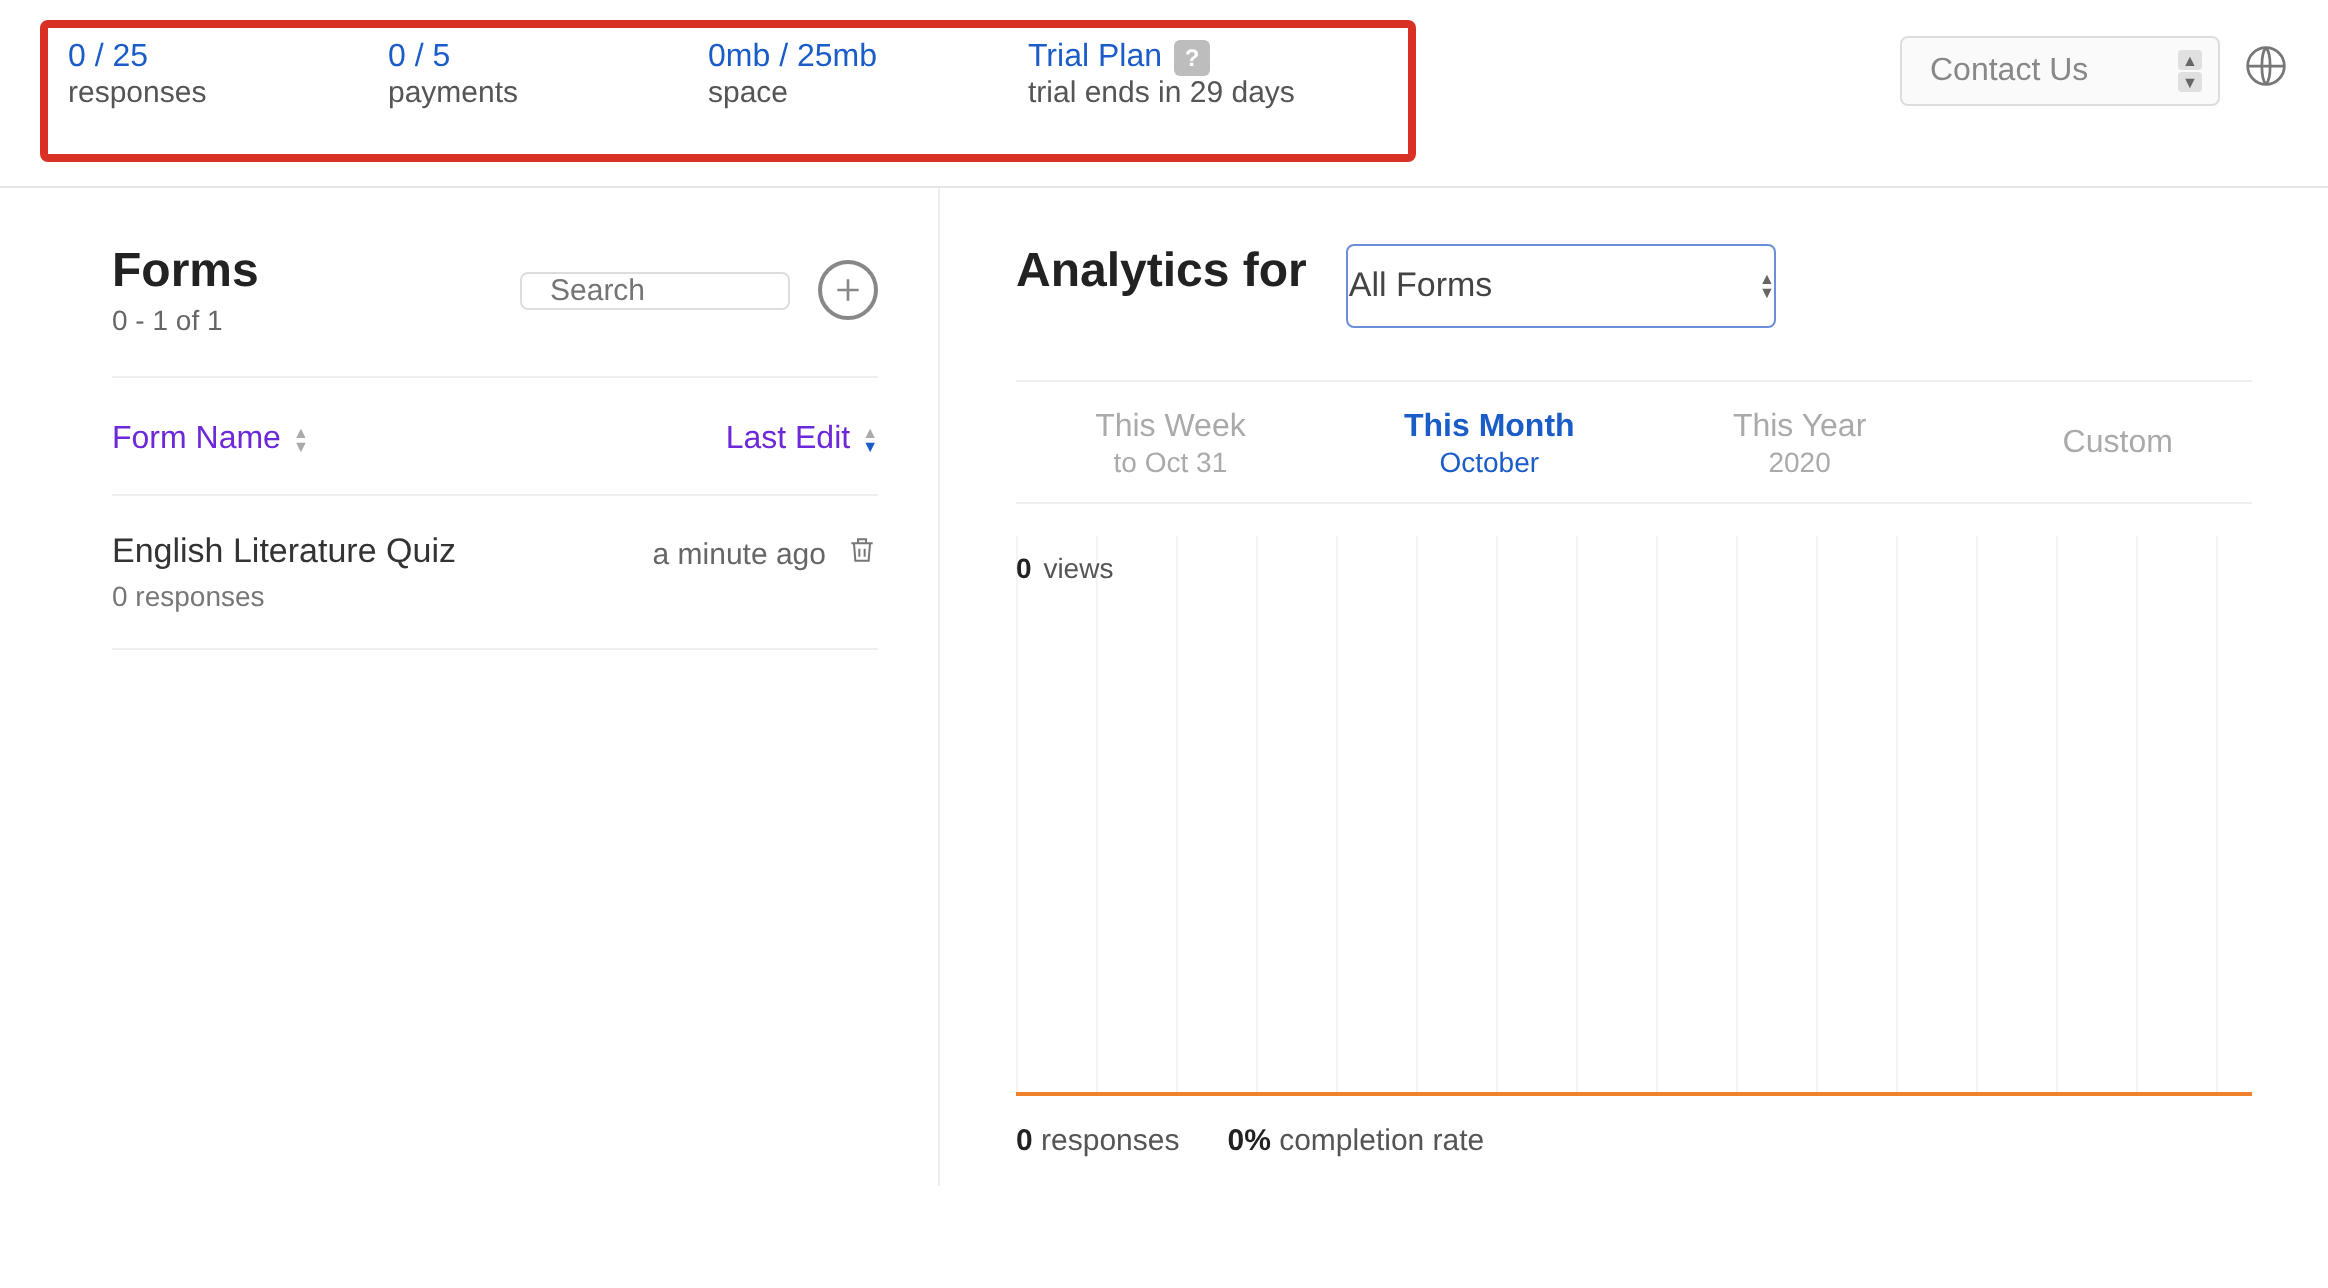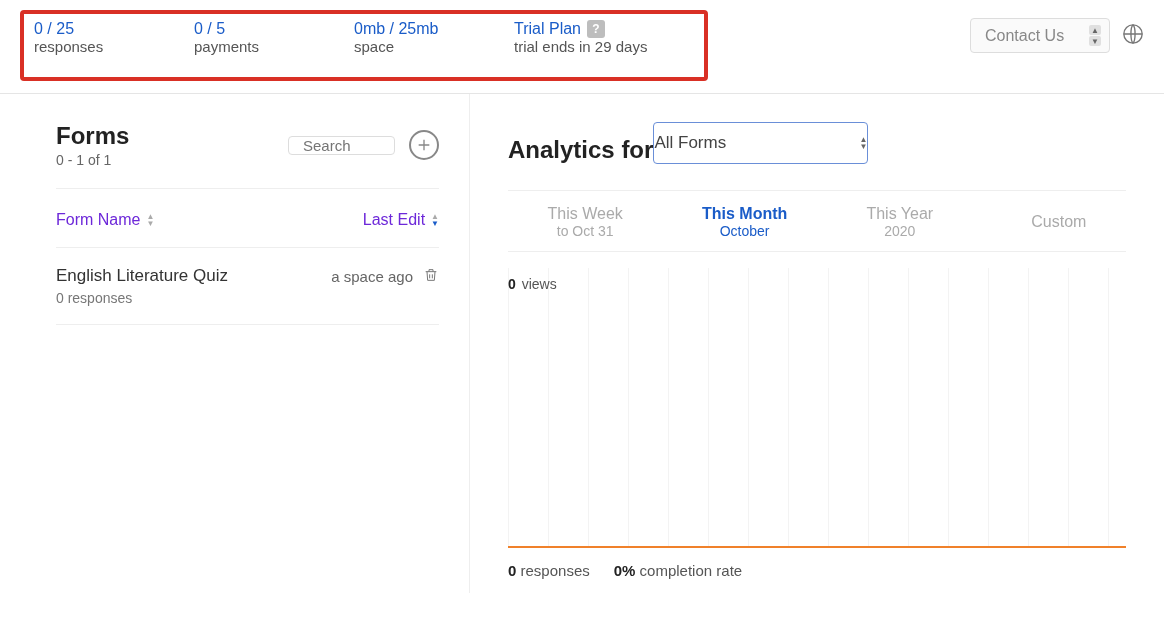--- a/index.html
+++ b/index.html
@@ -32,21 +32,21 @@
     }
 
     .right-controls {
       display: flex; align-items: center; gap: 12px;
       position: absolute; right: 20px; top: 18px;
     }
     .contact-select {
       display: flex; align-items: center;
       border: 1px solid #ddd; border-radius: 4px;
       padding: 6px 8px 6px 14px; color: #888; font-size: 16px;
-      width: 140px; justify-content: space-between;
+      width: 160px; justify-content: space-between;
       background: #fafafa;
     }
     .spinner-arrows {
       display: flex; flex-direction: column; gap: 1px;
     }
     .spinner-arrows span {
       width: 12px; height: 10px; background: #e0e0e0;
       display: flex; align-items: center; justify-content: center;
       font-size: 8px; color: #666; border-radius: 2px;
     }
@@ -59,21 +59,21 @@
     }
     .forms-header {
       display: flex; align-items: center; justify-content: space-between;
       padding-bottom: 20px; border-bottom: 1px solid #eee;
     }
     .forms-title { font-size: 24px; font-weight: 700; color: #222; }
     .forms-count { font-size: 14px; color: #666; margin-top: 2px; }
     .forms-header-right { display: flex; align-items: center; gap: 14px; }
     .search-input {
       border: 1px solid #ddd; border-radius: 4px;
-      padding: 0 14px; font-size: 15px; width: 107px; color: #888;
+      padding: 0 14px; font-size: 15px; width: 135px; color: #888;
     }
     .add-btn {
       width: 30px; height: 30px; border: 2px solid #888; border-radius: 50%;
       display: flex; align-items: center; justify-content: center;
       color: #888; font-size: 18px; cursor: pointer;
     }
 
     .table-header {
       display: flex; justify-content: space-between;
       padding: 22px 0 18px 0; border-bottom: 1px solid #eee;
@@ -88,21 +88,21 @@
     .form-row {
       display: flex; justify-content: space-between; align-items: flex-start;
       padding: 18px 0; border-bottom: 1px solid #eee;
     }
     .form-name { font-size: 17px; color: #333; }
     .form-responses { font-size: 14px; color: #777; margin-top: 4px; }
     .form-meta { display: flex; align-items: center; gap: 10px; color: #666; font-size: 15px; }
     .trash-icon { color: #777; }
 
     .right-pane { flex: 1; padding: 28px 38px 0 38px; }
-    .analytics-header { display: flex; align-items: flex-end; padding-bottom: 26px; }
+    .analytics-header { display: flex; align-items: flex-start; gap: 20px; padding-bottom: 26px; }
     .analytics-title { font-size: 24px; font-weight: 700; color: #222; }
     .form-select {
       border: 1.5px solid #6a8fd8; border-radius: 4px;
       padding: 10px 0; font-size: 17px; width: 215px;
       display: flex; justify-content: space-between; align-items: center;
       color: #444;
     }
     .dropdown-caret { display: flex; flex-direction: column; font-size: 8px; line-height: 7px; color: #666; }
     .dropdown-caret span::before { content: "▲"; }
     .dropdown-caret span:last-child::before { content: "▼"; }
@@ -204,21 +204,21 @@
           </span>
       </div>
     </div>
 
     <div class="form-row">
       <div>
         <div class="form-name">English Literature Quiz</div>
         <div class="form-responses">0 responses</div>
       </div>
       <div class="form-meta">
-        <span>a space ago</span>
+        <span>a minute ago</span>
         <span class="trash-icon">
           <svg width="16" height="18" viewBox="0 0 24 24" fill="none" stroke="currentColor" stroke-width="1.5">
             <path d="M4 7h16M9 7V4h6v3M6 7l1 13h10l1-13M10 11v6M14 11v6"></path>
           </svg>
         </span>
       </div>
     </div>
   </div>
 
   <div class="right-pane">

